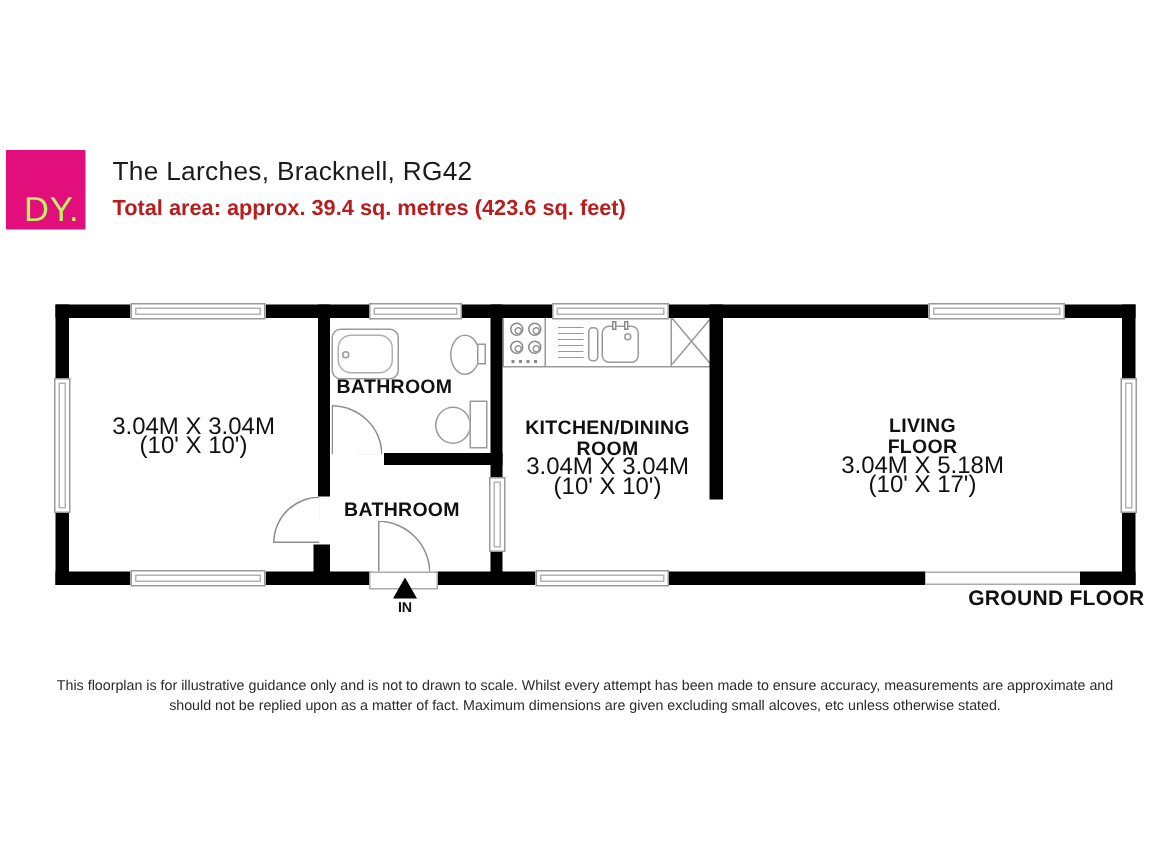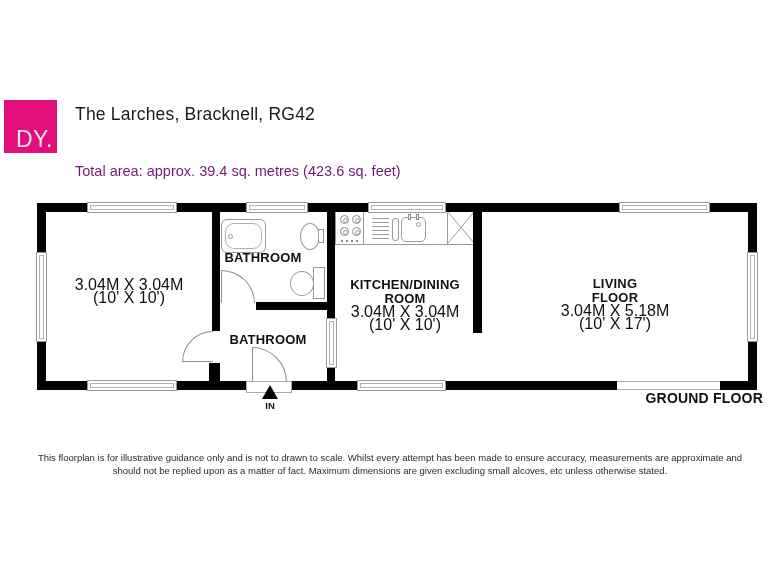--- a/index.html
+++ b/index.html
@@ -4,23 +4,23 @@
 <style>
   * { margin:0; padding:0; box-sizing:border-box; }
   body { background:#fff; }
   .page {
     position:relative; width:768px; height:576px; background:#fff;
     font-family:"Liberation Sans", sans-serif; color:#1e1e1e; overflow:hidden;
   }
 
   
   .logo { position:absolute; left:4px; top:100px; width:53px; height:53px; background:#e20e7c; }
-  .logo span { position:absolute; left:12px; bottom:0px; color:#e5e5e5; font-size:23px; font-weight:400; letter-spacing:.5px; }
+  .logo span { position:absolute; left:12px; bottom:0px; color:#bef264; font-size:23px; font-weight:400; letter-spacing:.5px; }
   .title { position:absolute; left:75px; top:104px; font-size:17.5px; font-weight:400; letter-spacing:.2px; color:#1b1b1b; }
-  .subtitle { position:absolute; left:75px; top:131px; font-size:14.5px; font-weight:400; color:#701a75;margin-top:32px; }
+  .subtitle { position:absolute; left:75px; top:131px; font-size:14.5px; font-weight:700; color:#b91c1c; }
 
   
   .wall { position:absolute; background:#000; }
   .win-h, .win-v { position:absolute; background:#fff; border:1px solid #9a9a9a; }
   .win-h::before, .win-v::before { content:''; position:absolute; inset:2px; border:1px solid #b3b3b3; }
   .win-h { height:11px; }
   .win-v { width:11px; }
   .opening-h { position:absolute; height:9px; background:#fff; border-top:1px solid #ababab; border-bottom:1px solid #ababab; }
   .threshold { position:absolute; background:#fff; border:1px solid #ababab; }
 

